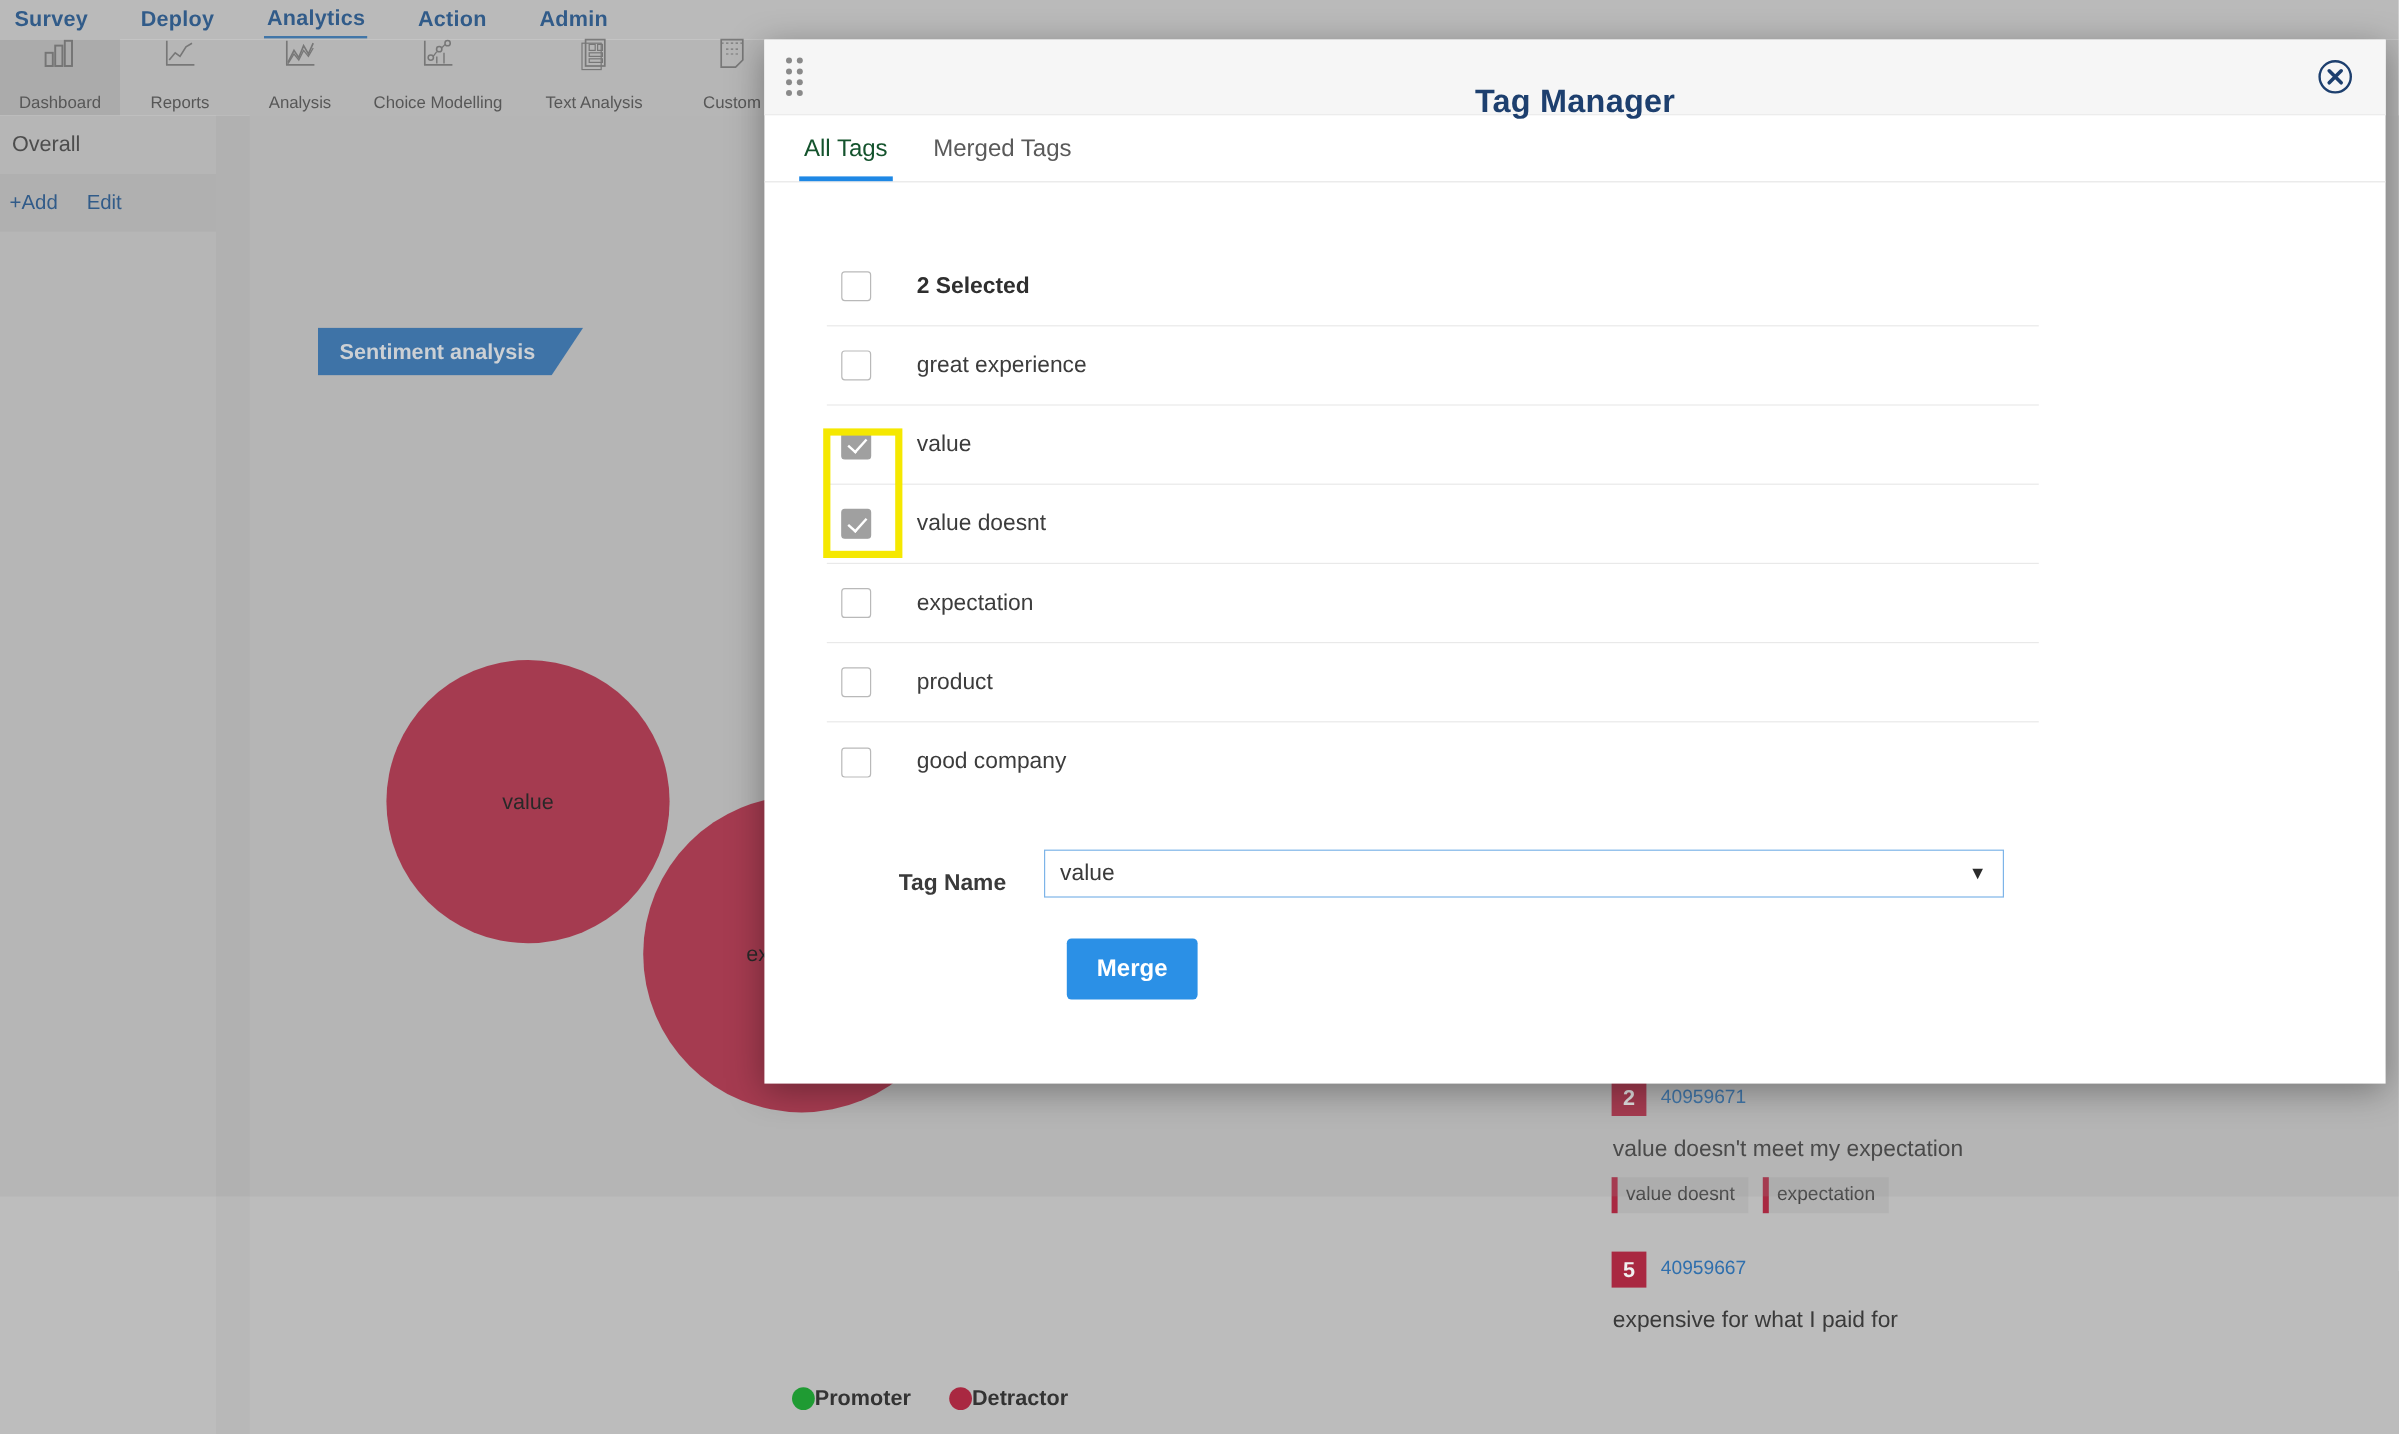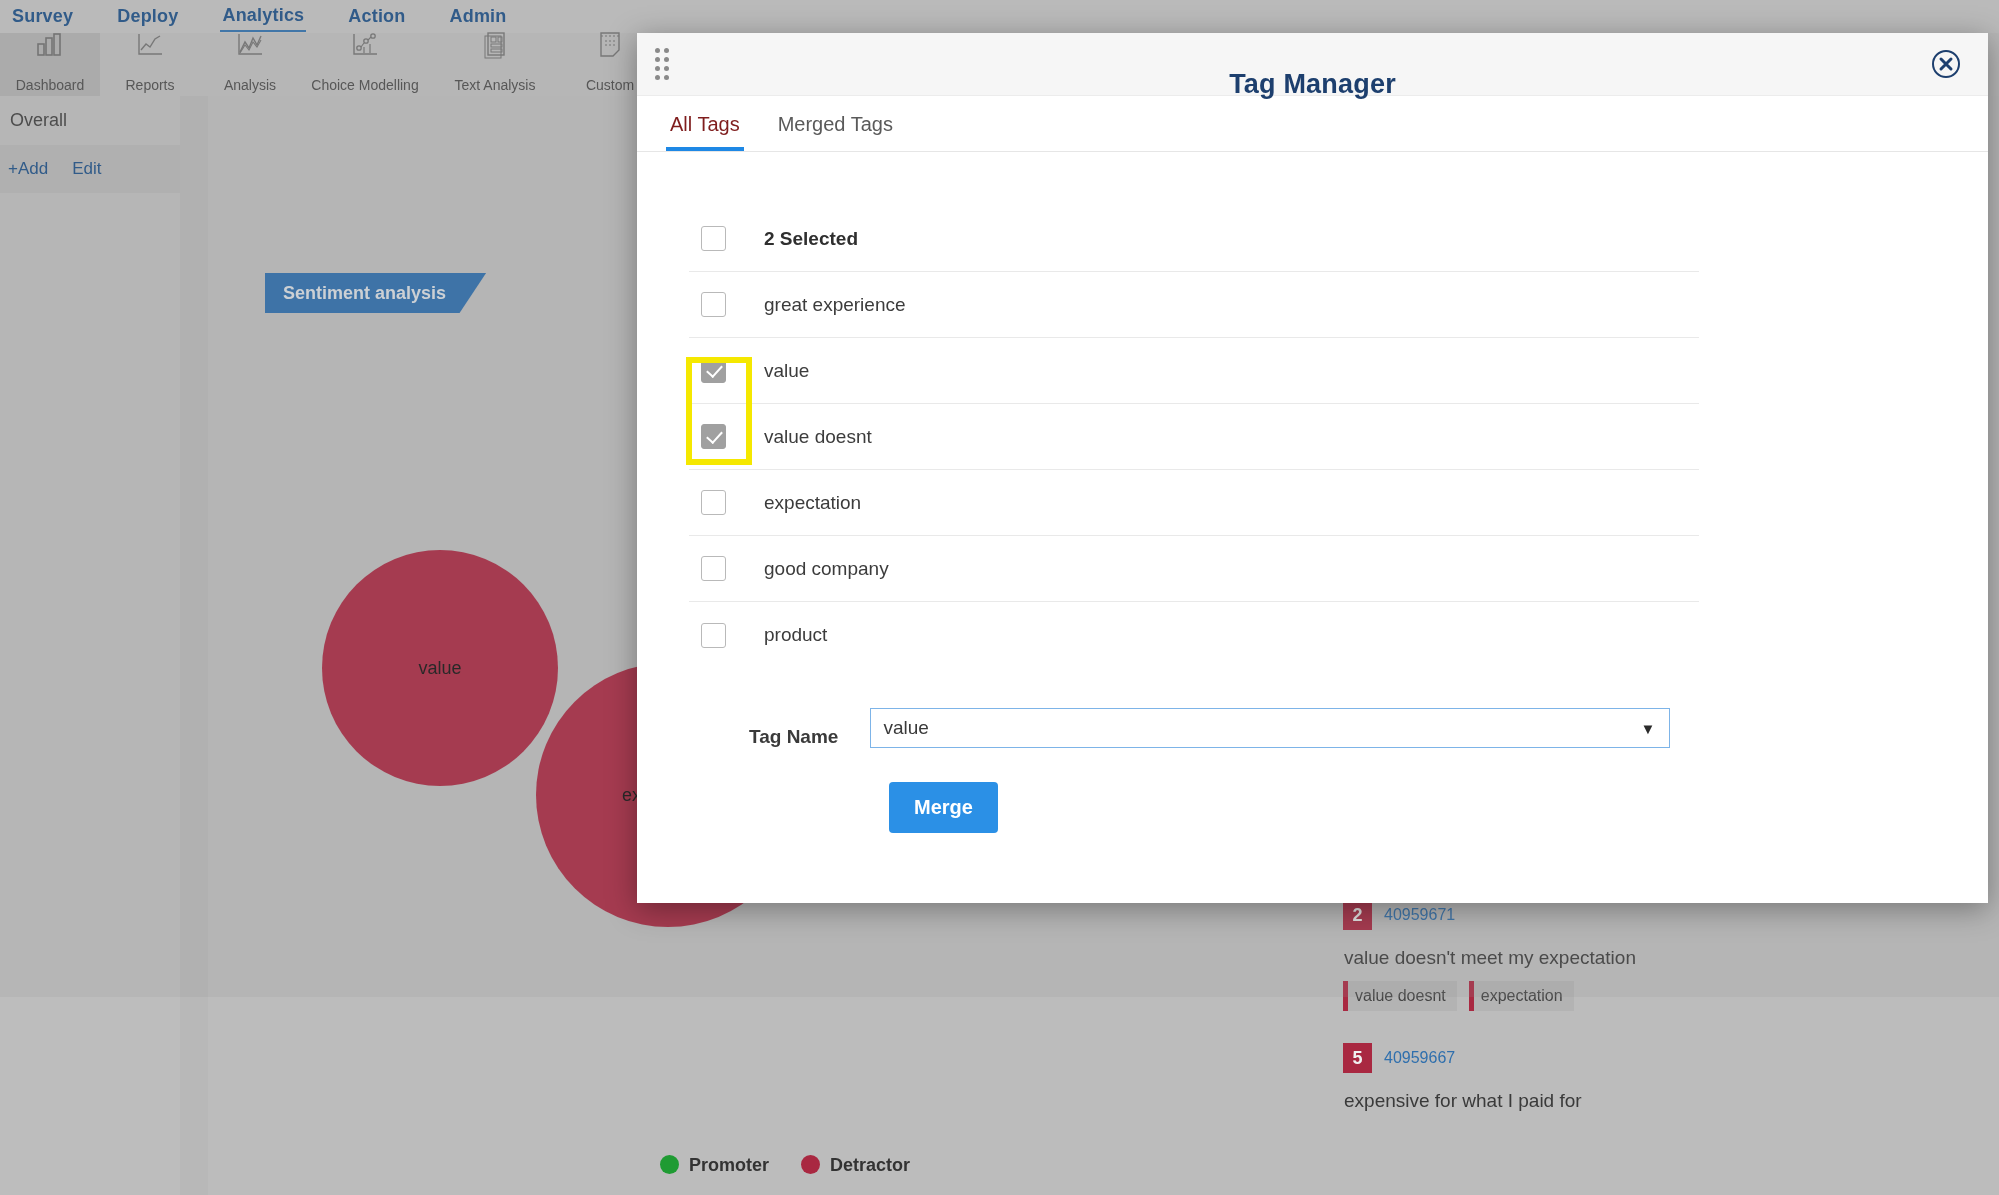--- a/index.html
+++ b/index.html
@@ -77,21 +77,21 @@
     background: #a92841;
     display: flex; align-items: center; justify-content: center;
     color: #111; font-size: 18px;
   }
   .bubble-label { transform: translateY(0); }
 
   .legend {
     position: absolute; left: 660px; top: 1155px;
     display: flex; gap: 32px; align-items: center;
   }
-  .legend-item { display: flex; align-items: flex-start; gap: 10px; }
+  .legend-item { display: flex; align-items: center; }
   .legend-dot { width: 19px; height: 19px; border-radius: 50%; }
   .legend-label { font-size: 18px; font-weight: bold; color: #333; }
 
   
   .comments { position: absolute; left: 1343px; top: 900px; width: 640px; }
   .comment { margin-bottom: 32px; }
   .comment-head { display: flex; align-items: center; gap: 12px; }
   .score-badge {
     width: 29px; height: 30px; background: #a92841; color: #f0f0f0;
     font-size: 18px; font-weight: bold;
@@ -142,21 +142,21 @@
   .close-btn svg { width: 100%; height: 100%; display: block; }
 
   .modal-tabs {
     height: 56px; display: flex; align-items: flex-end; gap: 30px;
     padding-left: 29px; border-bottom: 1px solid #e6e6e6; flex: 0 0 56px;
   }
   .modal-tab {
     font-size: 20px; color: #5a5a5a; padding: 0 4px 11px; cursor: pointer;
     border-bottom: 4px solid transparent;
   }
-  .modal-tab.active { color: #7f1d1d; border-bottom-color: #1e88e5; }
+  .modal-tab.active { color: #14532d; border-bottom-color: #1e88e5; }
 
   .modal-body { flex: 1; position: relative; padding: 40px 52px 0 52px; }
 
   .search-wrap {
     position: absolute; right: 52px; top: 42px;
     width: 290px; height: 44px; background: #f0f0f0;
     display: flex; align-items: center; gap: 10px; padding: 0 14px;
   }
   .search-icon { width: 17px; height: 17px; flex: 0 0 17px; opacity: .65; }
   .search-icon svg { width: 100%; height: 100%; display: block; }
@@ -407,25 +407,25 @@
         <div class="tag-row">
           <span class="cbox checked"></span>
           <span class="tag-label">value doesnt</span>
         </div>
         <div class="tag-row">
           <span class="cbox"></span>
           <span class="tag-label">expectation</span>
         </div>
         <div class="tag-row">
           <span class="cbox"></span>
+          <span class="tag-label">product</span>
+        </div>
+        <div class="tag-row">
+          <span class="cbox"></span>
           <span class="tag-label">good company</span>
-        </div>
-        <div class="tag-row">
-          <span class="cbox"></span>
-          <span class="tag-label">product</span>
         </div>
       </div>
 
       <div class="tagname-row">
         <span class="tagname-label">Tag Name</span>
         <div class="tagname-field">
           <input class="tagname-input" type="text" value="value" style="">
           <span class="caret">▼</span>
         </div>
       </div>

